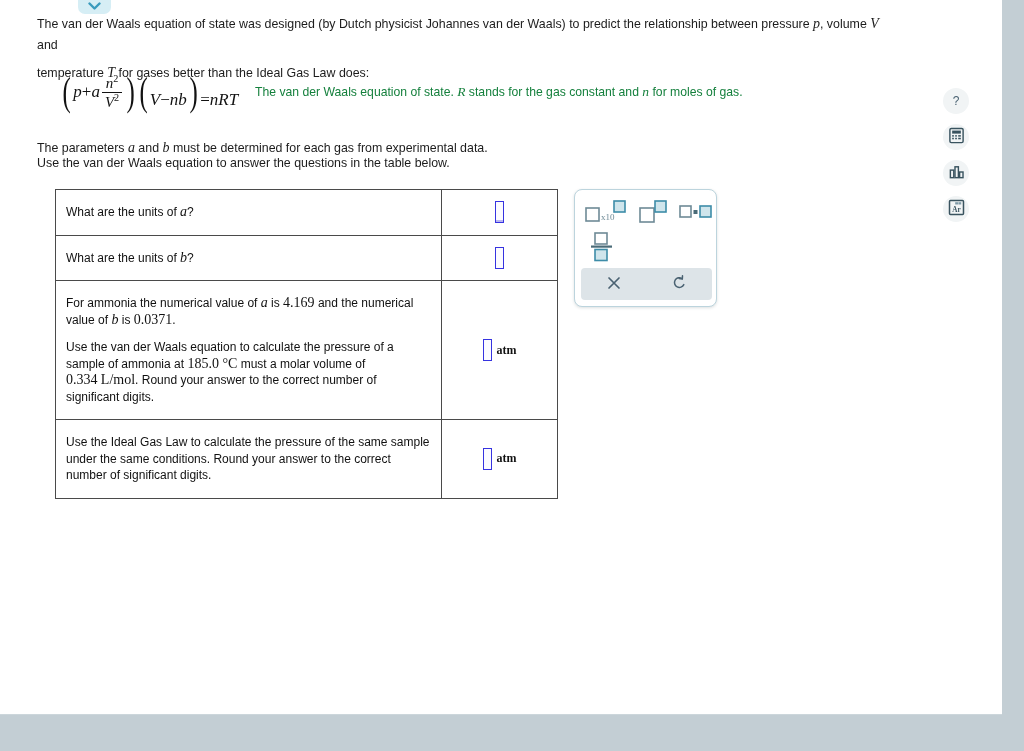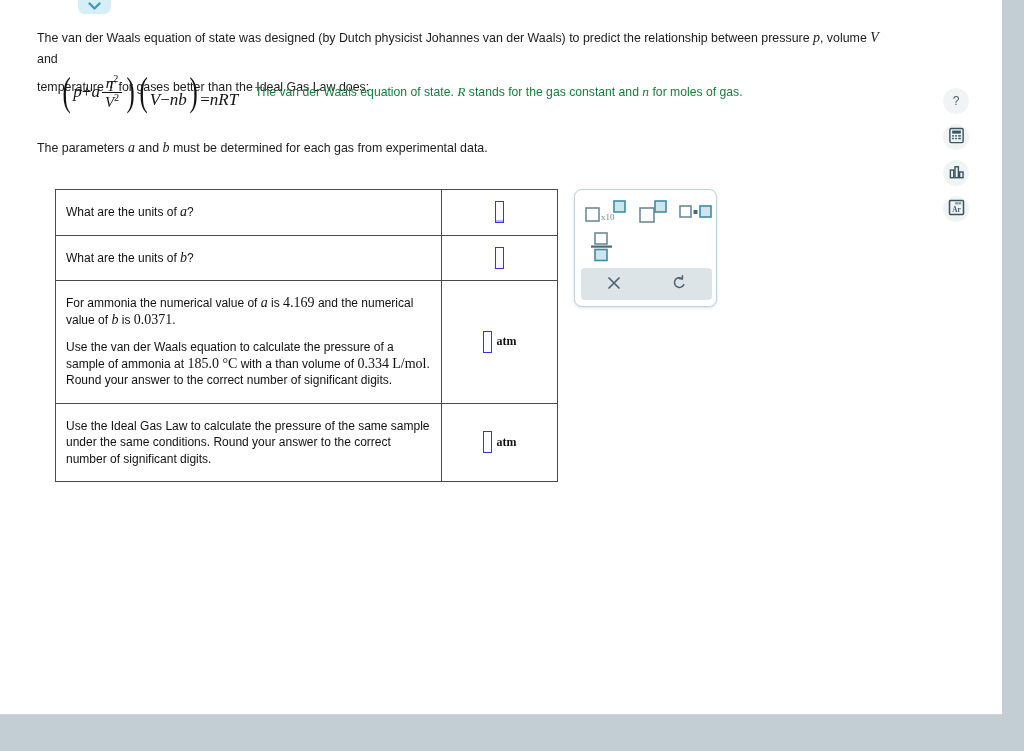--- a/index.html
+++ b/index.html
@@ -50,21 +50,21 @@
     justify-content: center;
     padding-bottom: 3px;
     cursor: pointer;
   }
   .collapse-tab svg { display: block; }
 
   
   .prose {
     position: absolute;
     left: 37px;
-    top: 27px;
+    top: 13px;
     width: 862px;
     font-size: 12.4px;
     line-height: 21px;
     color: #1c1c1c;
   }
   .prose p { margin: 0 0 6px 0; }
   .mathvar {
     font-family: "Liberation Serif", serif;
     font-style: italic;
     font-size: 14px;
@@ -331,20 +331,21 @@
       </div>
       <div class="eq-caption">
         <span>The van der Waals equation of state. </span><span class="mv">R</span><span> stands for the gas constant and </span><span class="mv">n</span><span> for moles of gas.</span>
       </div>
     </div>
 
     <div class="para2">
       <span>The parameters </span><span class="mathvar">a</span><span> and </span><span class="mathvar">b</span><span> must be determined for each gas from experimental data.</span>
     </div>
 
+    <div class="para3">Use the van der Waals equation to answer the questions in the table below.</div>
 
     <table class="qtable">
       <tbody>
         <tr>
           <td class="qcell">
             <p><span>What are the units of </span><span class="mathvar">a</span><span>?</span></p>
           </td>
           <td class="acell">
             <span class="mathbox focused"></span>
           </td>
@@ -356,21 +357,21 @@
           <td class="acell">
             <span class="mathbox"></span>
           </td>
         </tr>
         <tr>
           <td class="qcell">
             <p>
               <span>For ammonia the numerical value of </span><span class="mathvar">a</span><span> is </span><span class="mathnum">4.169</span><span> and the numerical value of </span><span class="mathvar">b</span><span> is </span><span class="mathnum">0.0371</span><span>.</span>
             </p>
             <p>
-              <span>Use the van der Waals equation to calculate the pressure of a sample of ammonia at </span><span class="mathnum">185.0 °C</span><span> with a than volume of </span><span class="mathnum">0.334</span>&nbsp;<span class="mathnum">L/mol</span><span>. Round your answer to the correct number of significant digits.</span>
+              <span>Use the van der Waals equation to calculate the pressure of a sample of ammonia at </span><span class="mathnum">185.0 °C</span><span> must a molar volume of </span><span class="mathnum">0.334</span>&nbsp;<span class="mathnum">L/mol</span><span>. Round your answer to the correct number of significant digits.</span>
             </p>
           </td>
           <td class="acell">
             <span class="mathbox"></span><span class="unit">atm</span>
           </td>
         </tr>
         <tr>
           <td class="qcell">
             <p>Use the Ideal Gas Law to calculate the pressure of the same sample under the same conditions. Round your answer to the correct number of significant digits.</p>
           </td>

